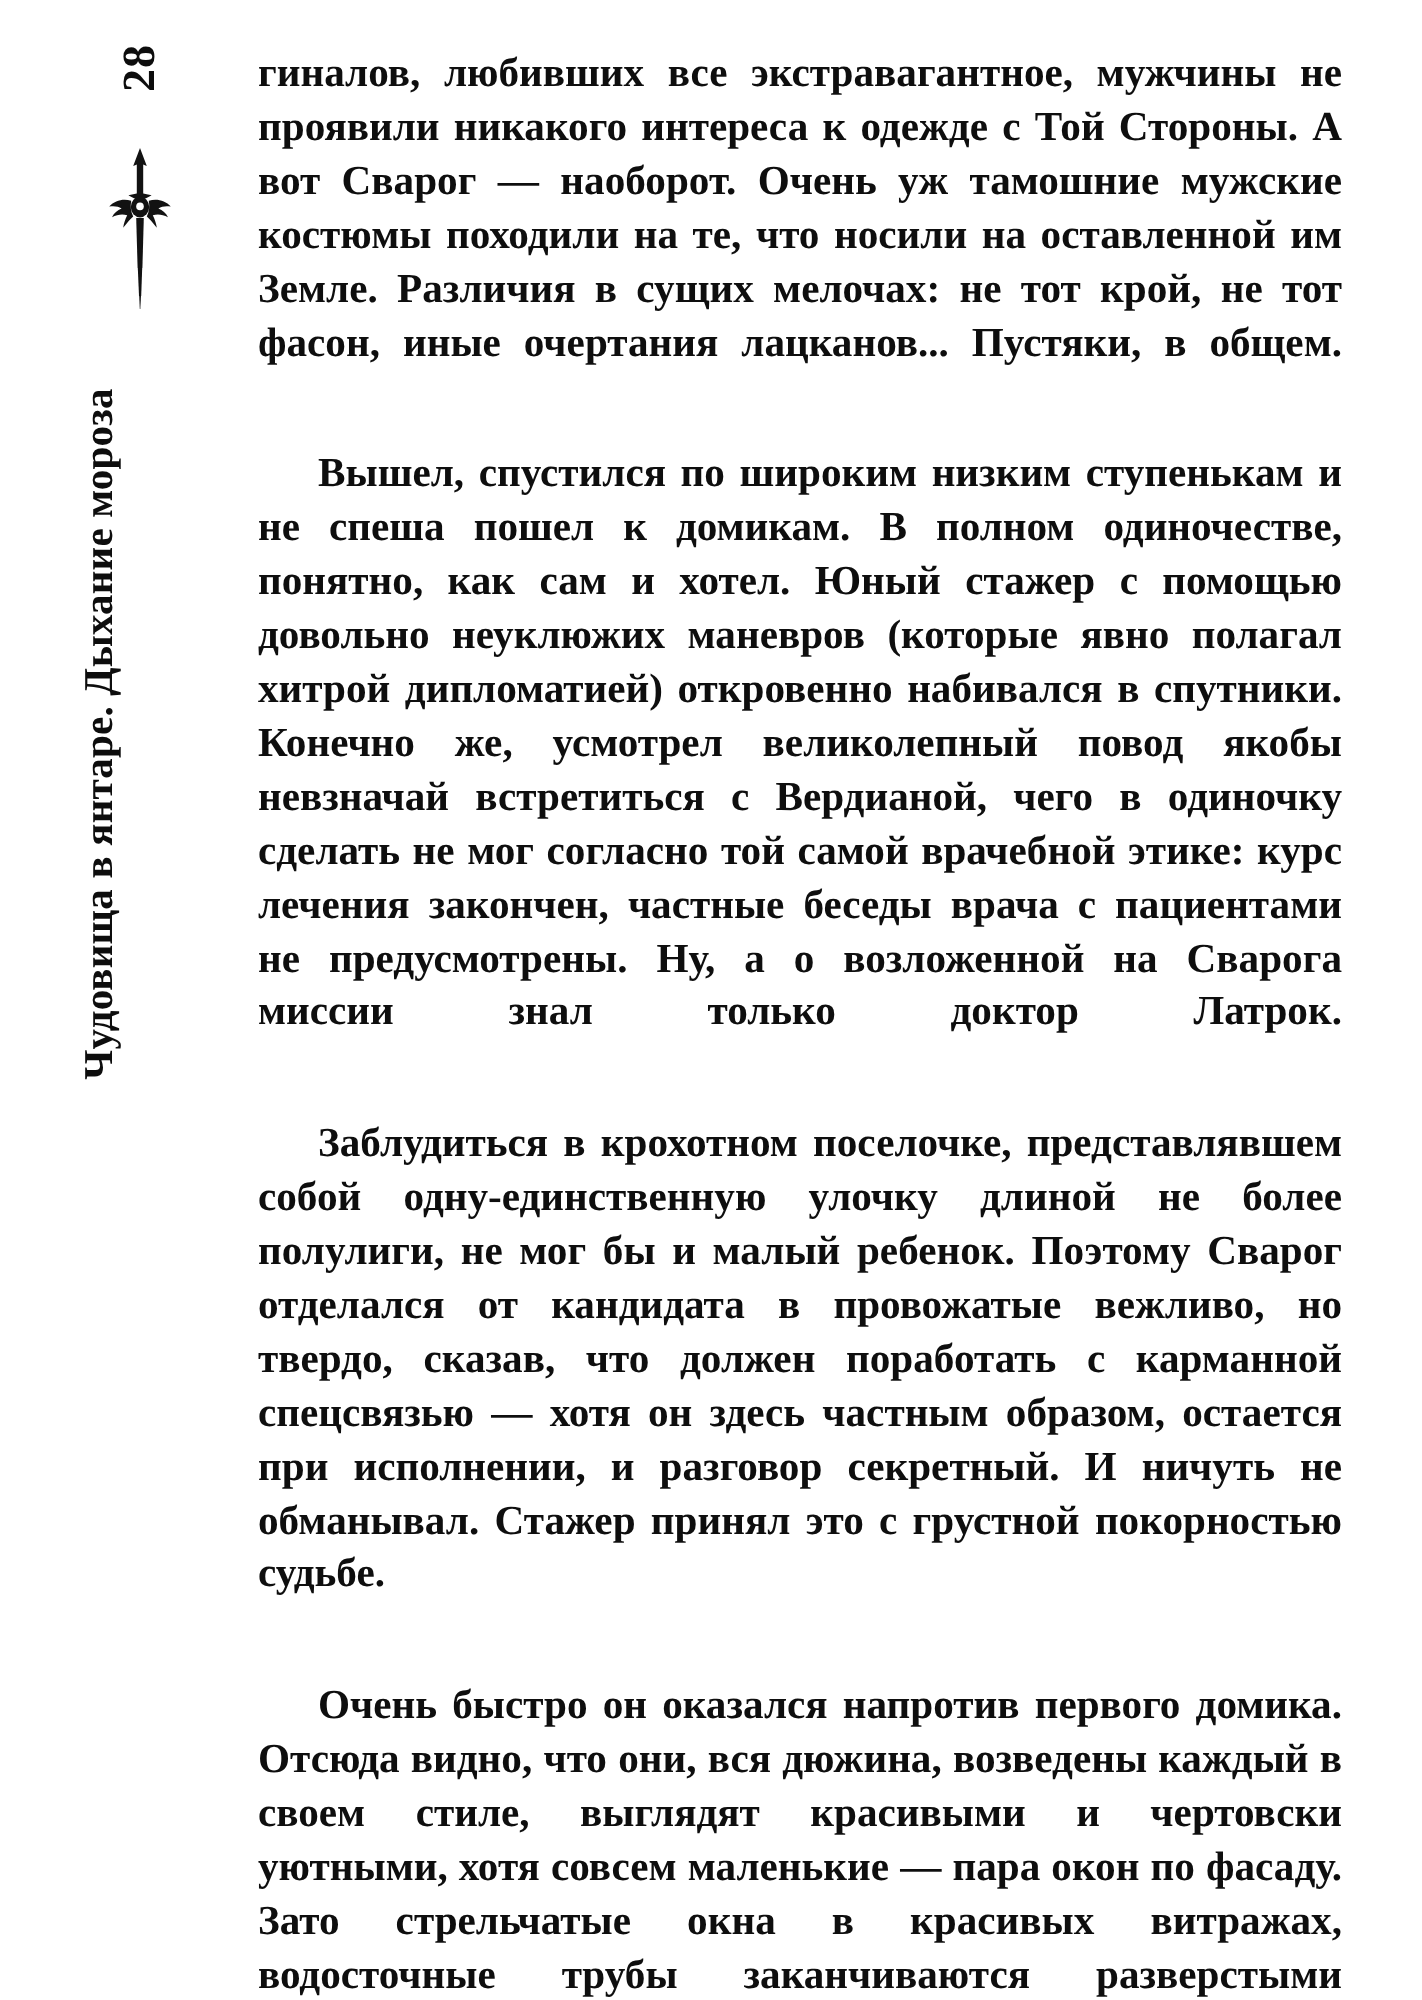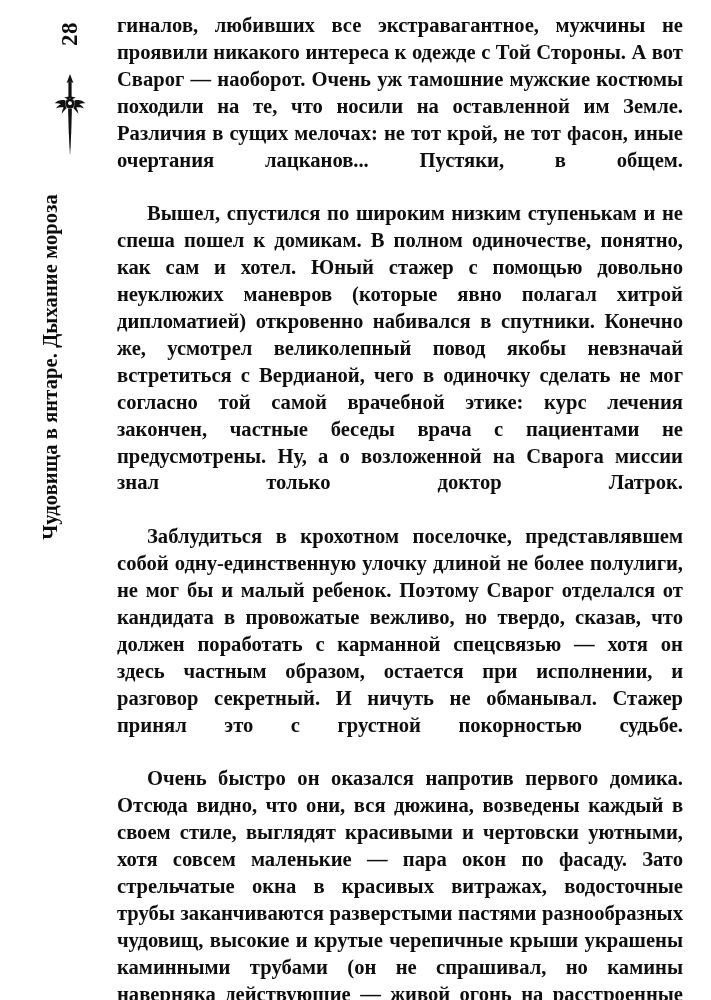--- a/index.html
+++ b/index.html
@@ -84,21 +84,21 @@
   
 
   #textblock {
     position: absolute;
     left: 117px;
     top: 12px;
     width: 566px;
   }
 
   .para {
-    margin: 0;
+    margin: 12px;
     padding: 0;
     text-align: justify;
     text-justify: inter-word;
     text-indent: 30px;
     font-size: 20.6px;
     line-height: 26.9px;
     font-weight: 600;
     color: #0e0e0e;
     hyphens: manual;
     word-spacing: 0.2px;

